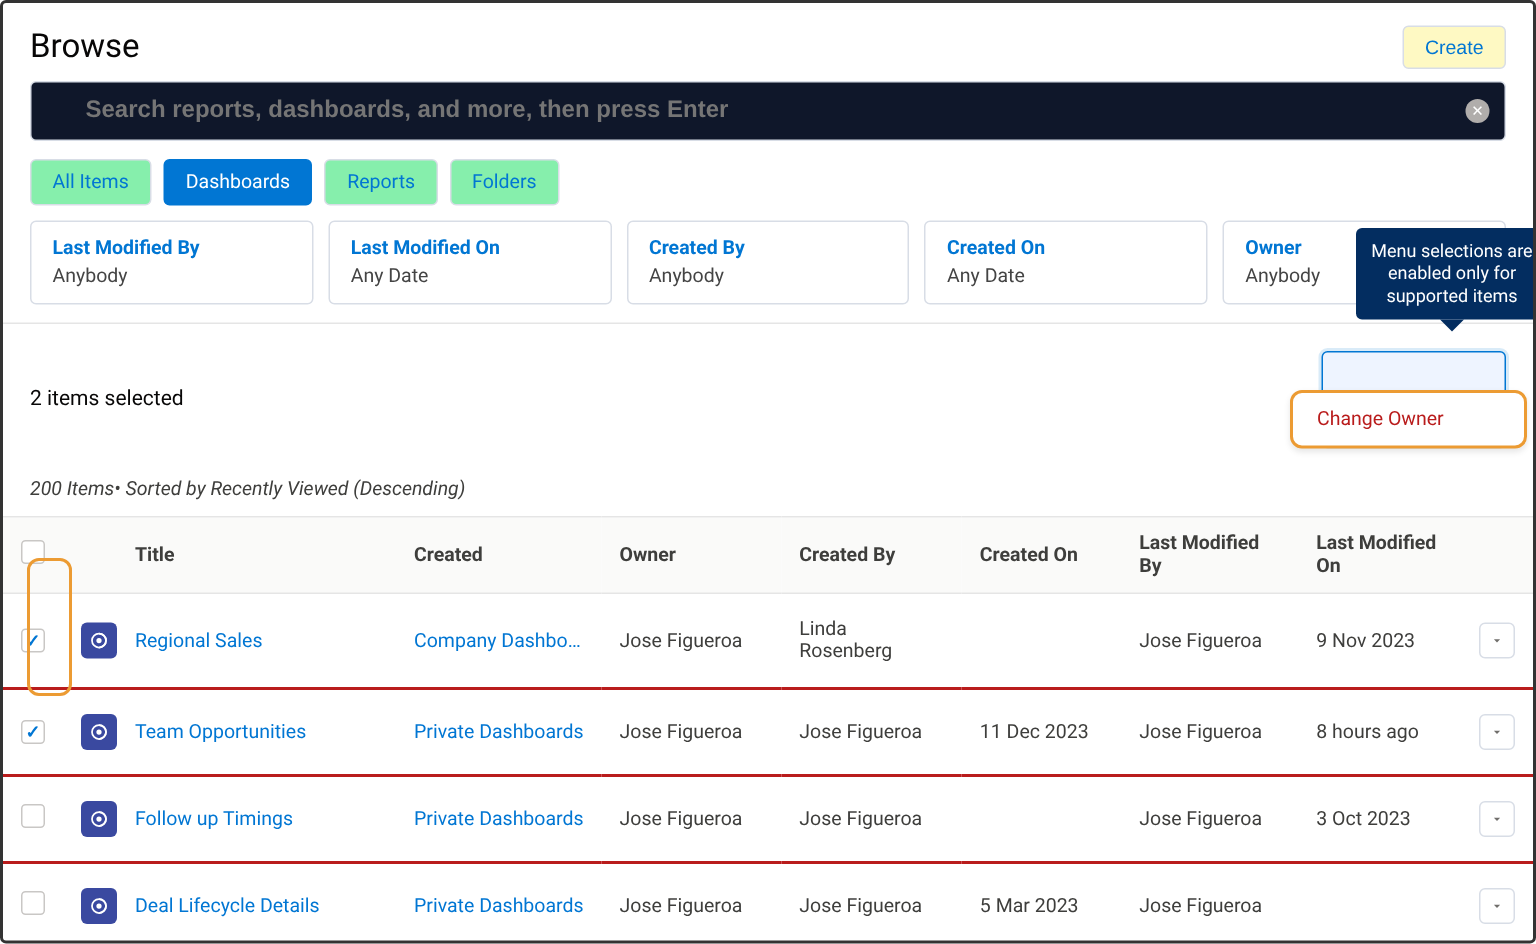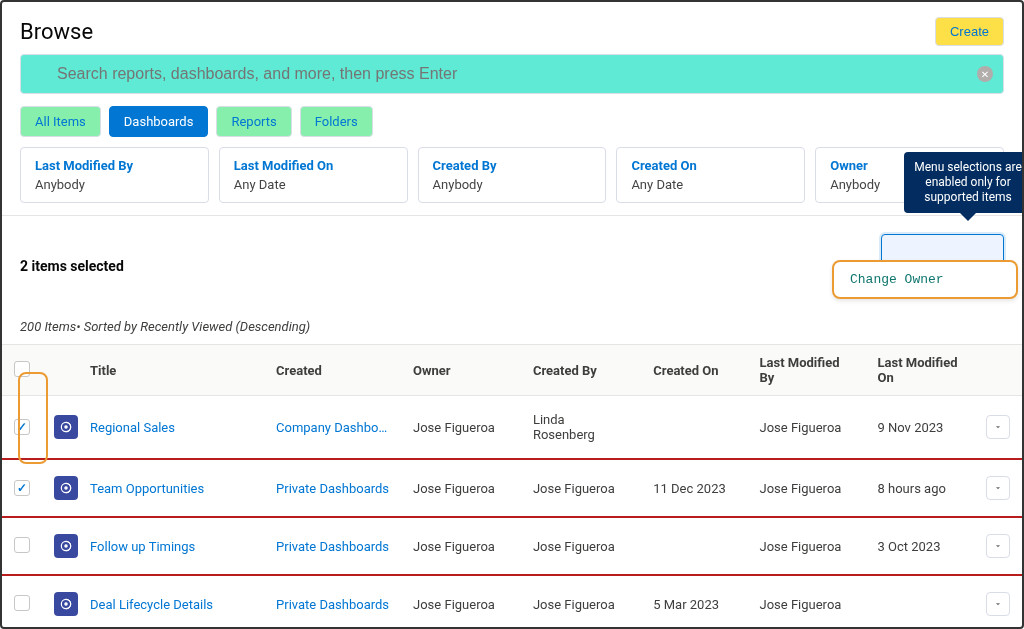--- a/index.html
+++ b/index.html
@@ -21,39 +21,40 @@
     align-items: center;
     padding: 15px 18px 8px;
   }
   .header h1 {
     font-size: 22px;
     font-weight: 400;
     color: #080707;
   }
   .btn {
     border: 1px solid #d8dde6;
-    background: #fde047;
+    background: #fef9c3;
     color: #0176d3;
     padding: 6px 14px;
     border-radius: 4px;
     font-size: 13px;
     cursor: pointer;
   }
   .search-wrap {
     padding: 0 18px 12px;
   }
   .search {
     width: 100%;
     border: 1px solid #d8dde6;
     border-radius: 4px;
     padding: 10px 36px 10px 36px;
     font-size: 16px;
     color: #706e6b;
-    background: #5eead4;
+    background: #0f172a;
     position: relative;
+    font-weight: bold;
   }
   .search-inner { position: relative; }
   .search-icon {
     position: absolute; left: 11px; top: 50%; transform: translateY(-50%);
     color: #b0adab;
   }
   .clear-icon {
     position: absolute; right: 11px; top: 50%; transform: translateY(-50%);
     width: 16px; height: 16px; background: #b0adab; border-radius: 50%;
     display: flex; align-items: center; justify-content: center;
@@ -103,21 +104,21 @@
     border-top: 1px solid #e5e5e5;
   }
   .selection-row {
     display: flex;
     justify-content: space-between;
     align-items: center;
     padding: 18px 18px 6px;
     position: relative;
   }
   .selection-row .sel-text {
-    font-weight: 700;
+    font-weight: 400;
     font-size: 14px;
     color: #080707;
     text-align: center;
   }
   .manage-btn {
     border: 1.5px solid #0176d3;
     background: #eef4ff;
     color: #0176d3;
     padding: 23px 10px;
     border-radius: 4px;
@@ -151,27 +152,26 @@
     border-right: 8px solid transparent;
     border-top: 8px solid #032d60;
   }
   .menu-pop {
     position: absolute;
     top: 44px;
     right: 4px;
     border: 2px solid #ec9b33;
     border-radius: 8px;
     background: #fff;
-    width: 186px;
+    width: 158px;
     padding: 10px 16px;
     font-size: 13px;
-    color: #0f766e;
+    color: #b91c1c;
     cursor: pointer;
     box-shadow: 0 2px 4px rgba(0,0,0,0.1);
-    font-family: Liberation Mono, monospace;
   }
   .sort-note {
     padding: 16px 18px 10px;
     font-size: 13px;
     color: #3e3e3c;
     font-style: italic;
   }
   table {
     width: 100%;
     border-collapse: collapse;

